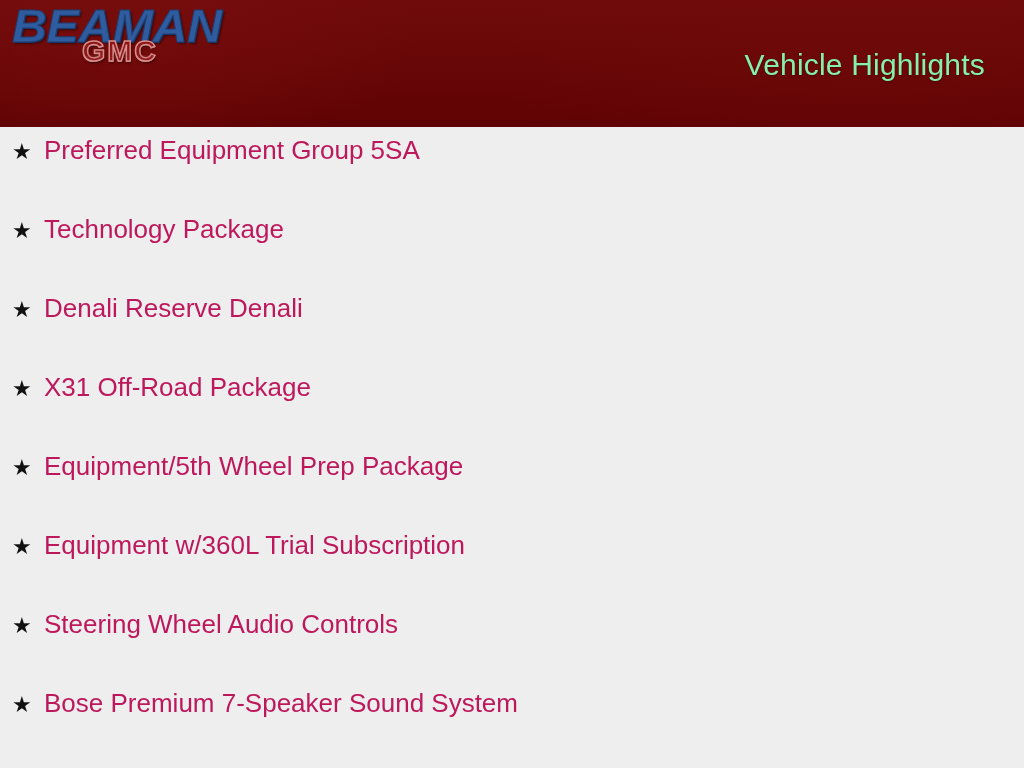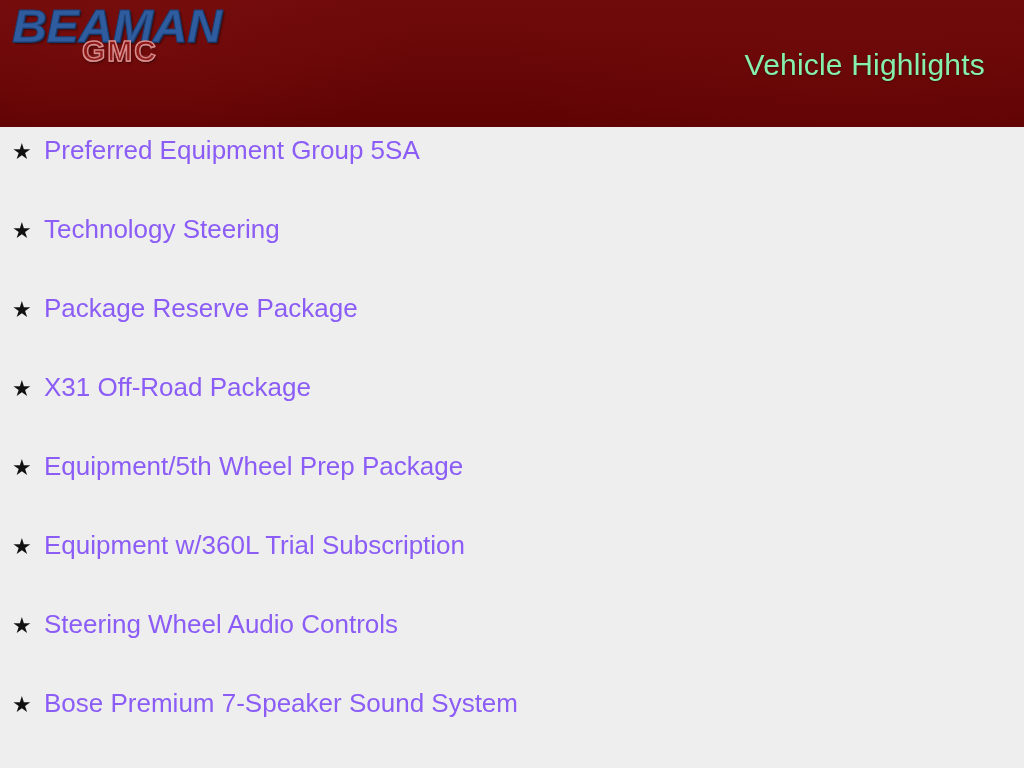--- a/index.html
+++ b/index.html
@@ -138,21 +138,21 @@
   .bullet-star {
     flex: 0 0 auto;
     width: 32px;
     font-size: 22px;
     line-height: 43px;
     color: #111111;
   }
   .highlight-label {
     font-size: 26px;
     line-height: 43px;
-    color: #8b5cf6;
+    color: #be185d;
     white-space: nowrap;
     text-align: center;
   }
 </style>
 </head>
 <body>
 
 <div class="page">
 
   <div class="header">
@@ -167,25 +167,25 @@
 
   </div>
 
   <ul class="highlights" id="highlights-list">
   <li class="highlight-item">
         <span class="bullet-star">★</span>
         <span class="highlight-label">Preferred Equipment Group 5SA</span>
       </li>
       <li class="highlight-item">
         <span class="bullet-star">★</span>
-        <span class="highlight-label">Technology Steering</span>
-      </li>
-      <li class="highlight-item">
-        <span class="bullet-star">★</span>
-        <span class="highlight-label">Package Reserve Package</span>
+        <span class="highlight-label">Technology Package</span>
+      </li>
+      <li class="highlight-item">
+        <span class="bullet-star">★</span>
+        <span class="highlight-label">Denali Reserve Denali</span>
       </li>
       <li class="highlight-item">
         <span class="bullet-star">★</span>
         <span class="highlight-label">X31 Off-Road Package</span>
       </li>
       <li class="highlight-item">
         <span class="bullet-star">★</span>
         <span class="highlight-label">Equipment/5th Wheel Prep Package</span>
       </li>
       <li class="highlight-item">

